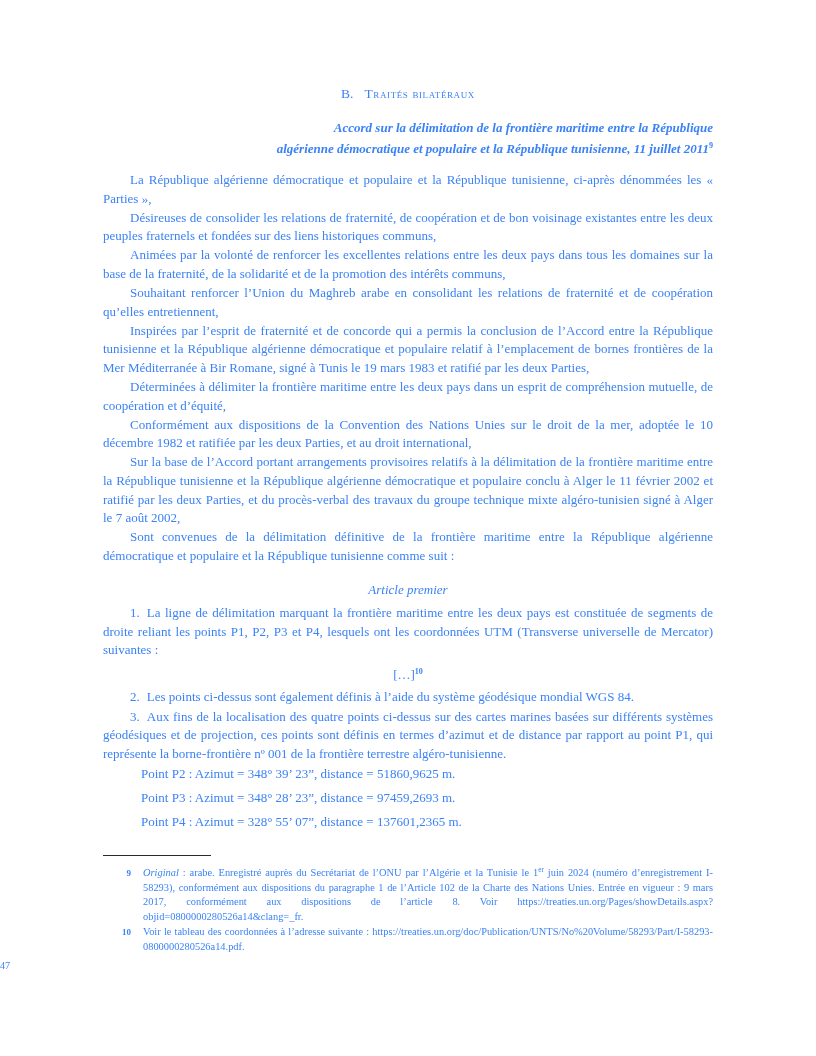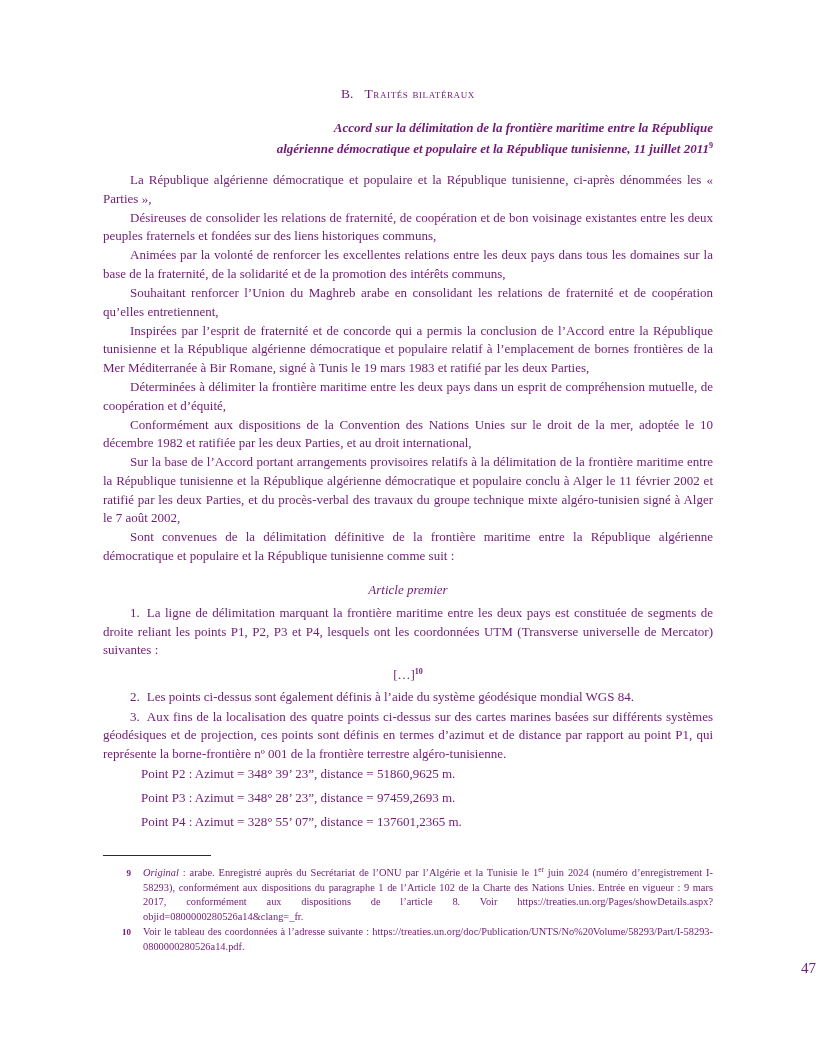--- a/index.html
+++ b/index.html
@@ -2,21 +2,21 @@
 <html lang="fr"><head>
 <meta charset="utf-8">
 <style>
   html, body { margin: 0; padding: 0; background: #e8e8e8; }
   .page {
     position: relative;
     width: 816px;
     height: 1056px;
     margin: 0 auto;
     background: #ffffff;
-    color: #701a75;
+    color: #3b82f6;
     font-family: "Liberation Serif", "DejaVu Serif", serif;
     overflow: hidden;
   }
   .content {
     position: absolute;
     left: 103px;
     top: 86px;
     width: 610px;
     font-size: 13px;
     line-height: 18.6px;
@@ -90,22 +90,22 @@
     text-align: justify;
     overflow-wrap: anywhere;
   }
   .fn-body i { font-style: italic; }
   .fn-sup { font-size: 70%; }
   .page-number {
     position: absolute;
     left: 0;
     width: 816px;
     top: 960px;
-    text-align: right;
-    font-size: 15px;
+    text-align: left;
+    font-size: 10px;
   }
 </style>
 </head>
 <body>
 
 <div class="page">
   <div class="content">
 
     <div class="section-heading">
       <span class="sec-label">B.</span><span class="sec-title">Traités bilatéraux</span>

